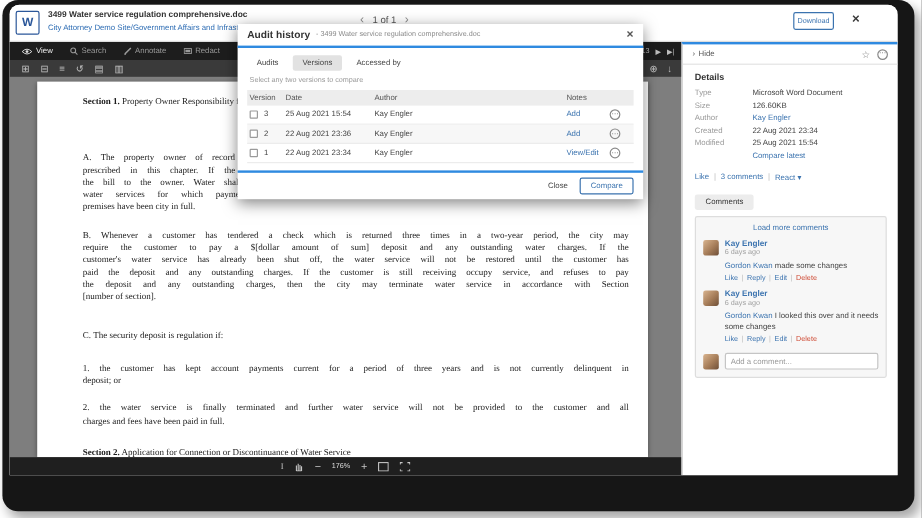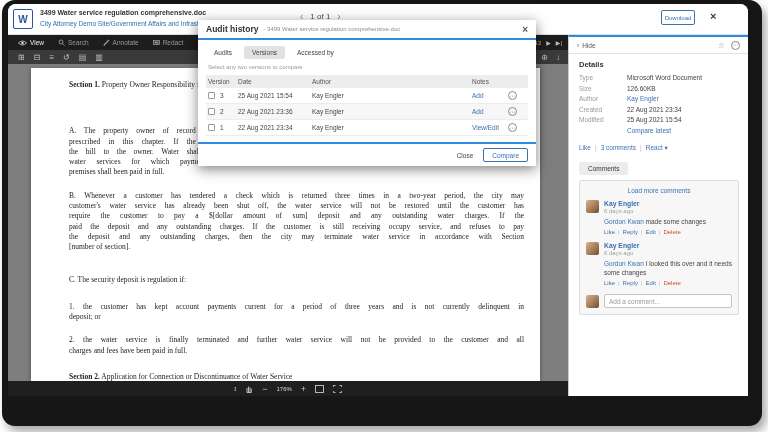--- a/index.html
+++ b/index.html
@@ -202,27 +202,27 @@
 
         <div class="doc-page">
           <div class="doc-inner">
             <div class="dhead"><b class="sec">Section 1.</b><span> Property Owner Responsibility for Payment for Water Services.</span></div>
 
             <div class="mbA">
               <div class="dline">A. The property owner of record shall be responsible for payment for all water services supplied to the premises as</div>
               <div class="dline">prescribed in this chapter. If the property owner does not occupy the premises, the city shall send a duplicate of</div>
               <div class="dline">the bill to the owner. Water shall not be supplied or furnished to any premises until all charges due for any prior</div>
               <div class="dline">water services for which payment has not been made and all other charges due and payable upon said</div>
-              <div class="dline last">premises shall been paid in full.</div>
+              <div class="dline last">premises have been city in full.</div>
             </div>
 
             <div class="mbB">
               <div class="dline">B. Whenever a customer has tendered a check which is returned three times in a two-year period, the city may</div>
+              <div class="dline">require the customer to pay a $[dollar amount of sum] deposit and any outstanding water charges. If the</div>
               <div class="dline">customer's water service has already been shut off, the water service will not be restored until the customer has</div>
-              <div class="dline">require the customer to pay a $[dollar amount of sum] deposit and any outstanding water charges. If the</div>
               <div class="dline">paid the deposit and any outstanding charges. If the customer is still receiving occupy service, and refuses to pay</div>
               <div class="dline">the deposit and any outstanding charges, then the city may terminate water service in accordance with Section</div>
               <div class="dline last">[number of section].</div>
             </div>
 
             <div class="mbC dline last">C. The security deposit is regulation if:</div>
 
             <div class="mb1">
               <div class="dline">1. the customer has kept account payments current for a period of three years and is not currently delinquent in</div>
               <div class="dline last">deposit; or</div>

